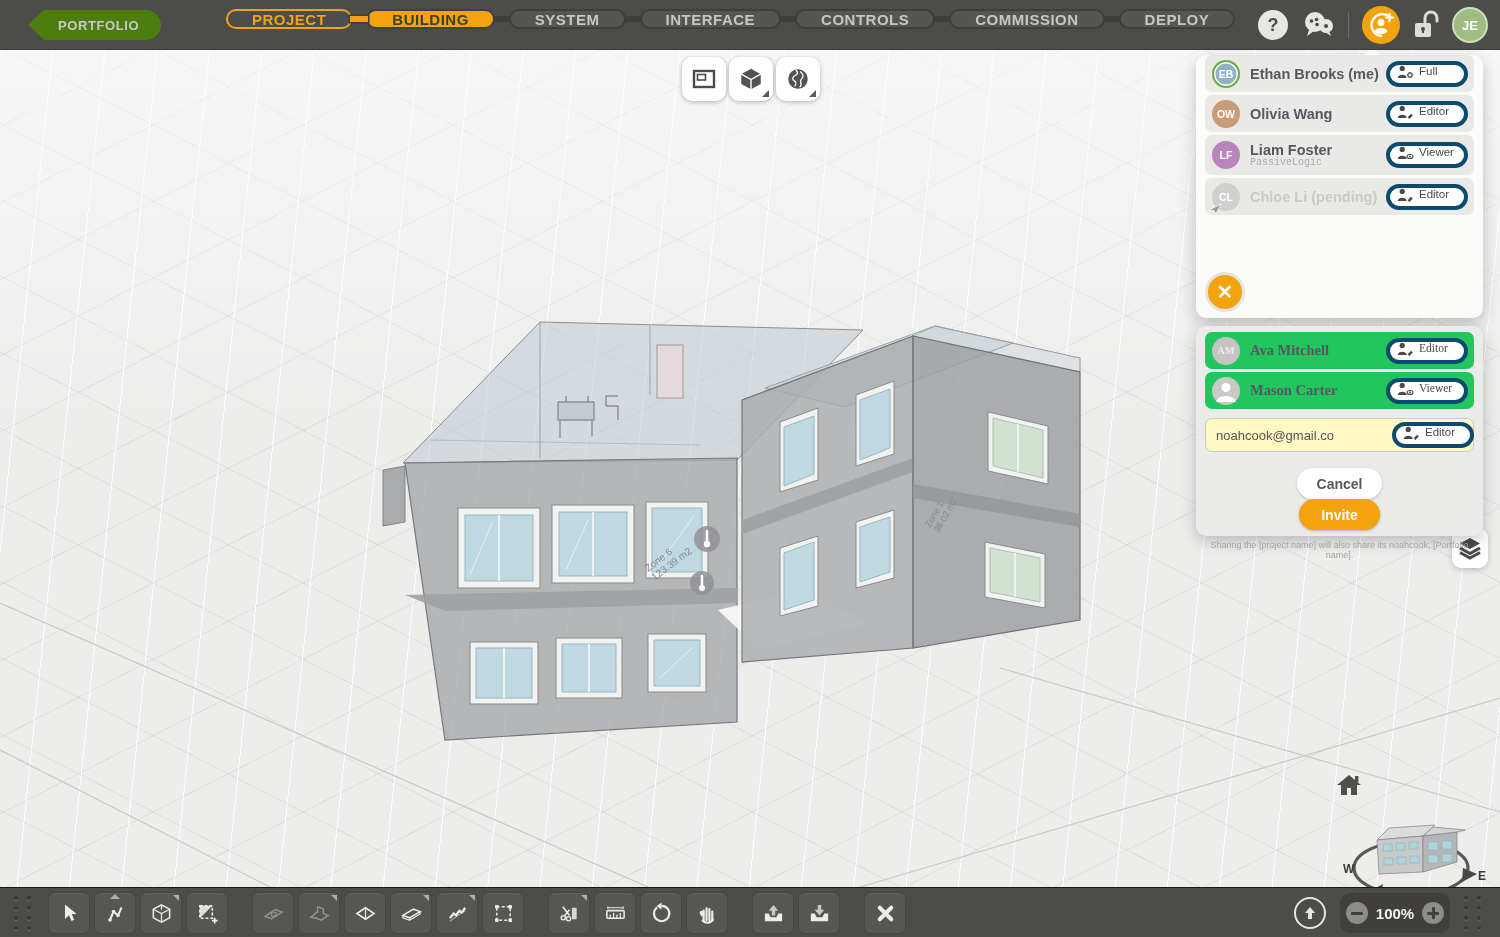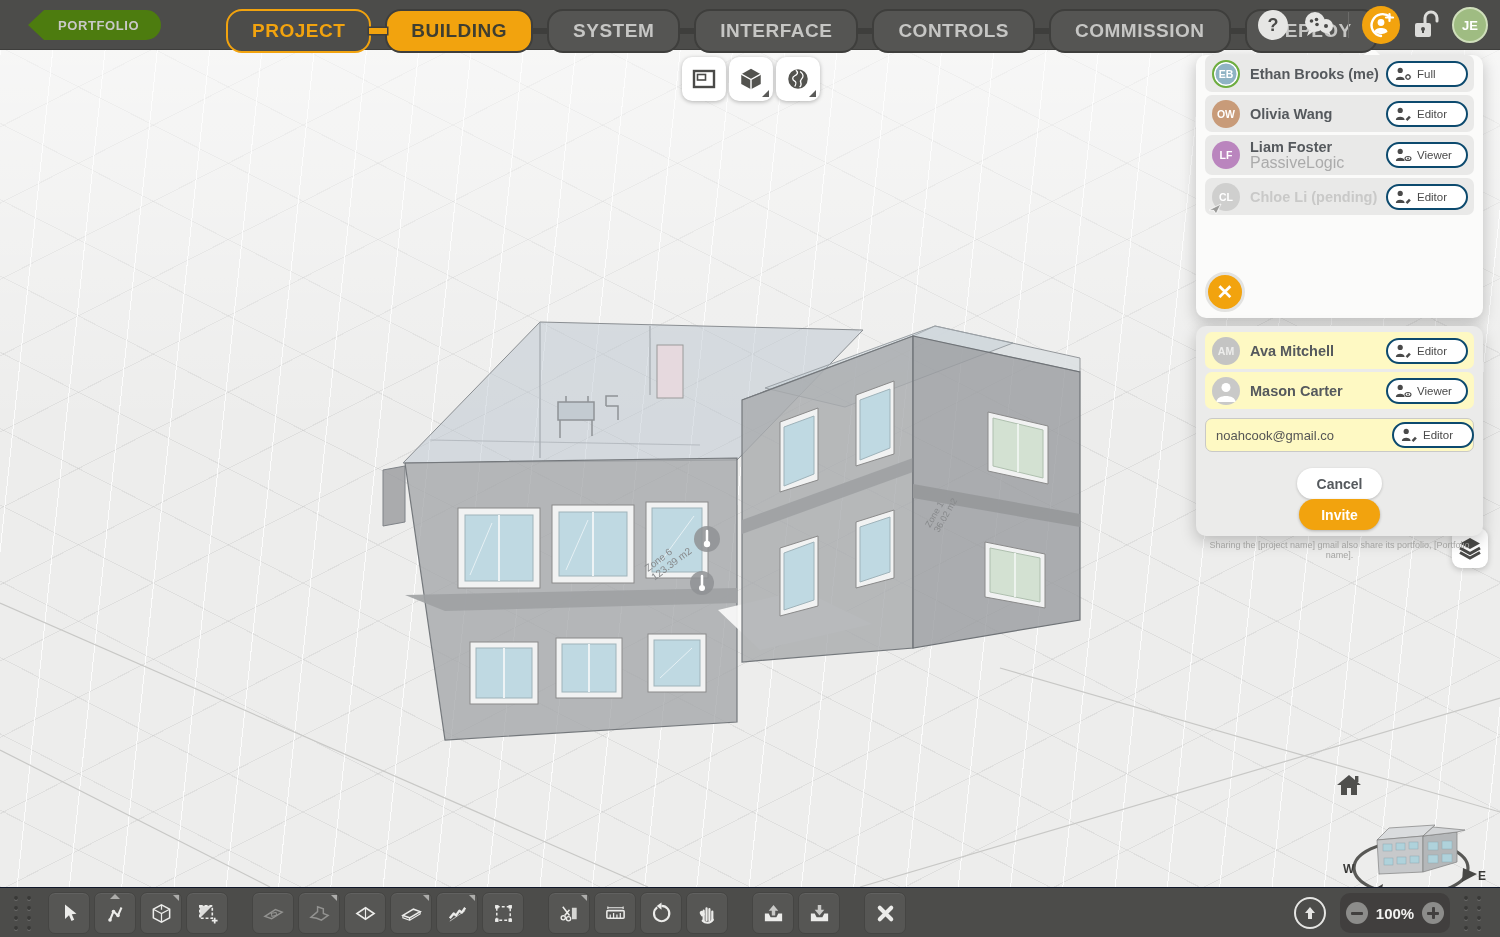--- a/index.html
+++ b/index.html
@@ -15,22 +15,22 @@
       repeating-linear-gradient(153deg, rgba(175,175,175,.22) 0 1px, transparent 1px 68px);
   }
   #scene { position:absolute; left:0; top:0; }
 
   
   #navbar { position:absolute; left:0; top:0; width:1500px; height:50px; background:#4C4C4A; border-bottom:1px solid #3E3E3C; z-index:40; }
   .back-pill { position:absolute; left:28px; top:10px; height:30px; padding:0 22px 0 30px; display:flex; align-items:center;
     background:#4d7c0f; color:#C9C9C7; font-weight:bold; font-size:13px; letter-spacing:.6px;
     clip-path:polygon(16px 0, 100% 0, 100% 100%, 16px 100%, 0 50%); border-radius:0 15px 15px 0; cursor:pointer; }
   #steps { position:absolute; left:226px; top:9px; display:flex; align-items:center; }
-  .step { height:44px; padding:0 24px; display:flex; align-items:center; border-radius:16px; background:#555553;
-    border:2px solid #3E3E3C; color:#C6C6C4; font-weight:bold; font-size:19px; letter-spacing:.5px; cursor:pointer; white-space:nowrap;justify-content:flex-end; }
+  .step { height:20px; padding:0 24px; display:flex; align-items:center; border-radius:16px; background:#555553;
+    border:2px solid #3E3E3C; color:#C6C6C4; font-weight:bold; font-size:15px; letter-spacing:.5px; cursor:pointer; white-space:nowrap;justify-content:flex-end; }
   .step.outline { background:#4C4C4A; border-color:#F2A30E; color:#F2A30E; }
   .step.fill { background:#F2A30E; border-color:#3E3E3C; color:#3F3E31; }
   .conn { width:18px; height:6px; background:#3E3E3C; margin:0 -2px; z-index:0; }
   .conn.orange { background:#F2A30E; box-shadow:0 0 0 1.5px #3E3E3C; }
   #nav-right { position:absolute; right:12px; top:0; height:50px; display:flex; align-items:center; gap:13px; }
   .nav-circle { width:30px; height:30px; border-radius:50%; background:#E6E6E4; color:#4A4A48; font-weight:bold; font-size:18px;
     display:flex; align-items:center; justify-content:center; cursor:pointer; }
   .nav-divider { width:1px; height:26px; background:#6B6B69; }
   #share-btn { width:38px; height:38px; border-radius:50%; background:#F2A30E; display:flex; align-items:center; justify-content:center; cursor:pointer; position:relative; }
   #user-avatar { width:36px; height:36px; border-radius:50%; background:#9FBC82; border:2px solid #CFDEBB;
@@ -47,32 +47,32 @@
     box-shadow:0 5px 16px rgba(0,0,0,.22); z-index:30; }
   #panel1::before { content:""; position:absolute; left:168px; top:-8px; width:0; height:0;
     border-left:8px solid transparent; border-right:8px solid transparent; border-bottom:8px solid #FBFBFA; }
   .panel-title { padding:15px 16px 10px 16px; font-size:15px; font-weight:bold; color:#4F5459; }
   .srow { height:37px; margin:0 9px 3px 9px; background:#E9E9E8; border-radius:7px; display:flex; align-items:center; padding:0 6px 0 7px; }
   .srow.tall { height:40px; }
   .avatar { width:28px; height:28px; min-width:28px; border-radius:50%; color:#FFF; font-weight:bold; font-size:10.5px;
     display:flex; align-items:center; justify-content:center; position:relative; }
   .avatar.ringed { box-shadow:inset 0 0 0 1.5px #FFF; border:2px solid #6FAE3E; }
   .mname { flex:1; margin-left:10px; font-size:14.5px; font-weight:bold; color:#55595D; white-space:nowrap; overflow:hidden; }
-  .mname .org { display:block; font-size:16px; font-weight:normal; color:#ABABAB; margin-top:-1px; }
+  .mname .org { display:block; font-size:10px; font-weight:normal; color:#ABABAB; margin-top:-1px;font-family:Liberation Mono, monospace; }
   .srow.pending .mname { color:#C9C9C8; }
-  .role-pill { height:26px; min-width:82px; border-radius:13px; background:#FFF; border:2px solid #0c4a6e;
-    display:flex; align-items:center; gap:5px; padding:0 9px 0 7px; font-size:11.5px; color:#4A4A4A; cursor:pointer; font-family:inherit; }
+  .role-pill { height:26px; min-width:82px; border-radius:13px; background:#FFF; border:4px solid #0c4a6e;
+    display:flex; gap:5px; padding:0 9px 0 7px; font-size:11.5px; color:#4A4A4A; cursor:pointer; font-family:inherit; }
   .plane { position:absolute; left:-4px; bottom:-4px; }
   #close-x { position:absolute; left:1205px; top:272px; width:40px; height:40px; border-radius:50%; background:#F2A30E;
     border:3px solid #E3E3E1; color:#FFF; font-size:20px; font-weight:bold; display:flex; align-items:center; justify-content:center;
     cursor:pointer; z-index:35; }
 
   #panel2 { position:absolute; left:1196px; top:326px; width:287px; height:210px; background:#EBEBEA; border-radius:10px;
     box-shadow:0 5px 16px rgba(0,0,0,.22); z-index:30; padding-top:6px; }
-  #panel2 .srow { background:#fef9c3; }
+  #panel2 .srow { background:#22c55e;font-family:Liberation Serif, serif; }
   .invite-row { height:34px; margin:9px 9px 0 9px; background:#fef9c3; border:1px solid #C9C9C7; border-radius:7px;
     display:flex; align-items:center; padding:0 5px 0 10px; }
   .invite-input { flex:1; border:none; outline:none; font-size:13px; color:#555; font-family:inherit; background:transparent; }
   .btn-row { display:flex; justify-content:space-between; align-items:center; margin:16px 14px 0 14px;flex-direction:column; }
   .btn { height:31px; border:none; border-radius:16px; font-weight:bold; font-size:14px; cursor:pointer; font-family:inherit; }
   .btn.cancel { background:#FFF; color:#55595D; padding:0 20px; box-shadow:0 1px 3px rgba(0,0,0,.2); }
   .btn.invite { background:#F2A30E; color:#FFF; padding:0 22px; box-shadow:0 1px 3px rgba(0,0,0,.25); }
   .footnote { margin-top:10px; text-align:center; font-size:9px; color:#A3A3A1; padding:0 10px; }
 
   
@@ -448,21 +448,21 @@
         <path d="M10.6,12.2 l3.4,-3.4 l1.8,1.8 l-3.4,3.4 z" fill="#4A4A4A"></path>
       </svg>
       <span>Editor</span>
     </button>
   </div>
 
   <div class="btn-row">
     <button class="btn cancel">Cancel</button>
     <button class="btn invite">Invite</button>
   </div>
-  <div class="footnote">Sharing the [project name] gmail also share its portfolio, [Portfolio name].</div>
+  <div class="footnote">Sharing the [project name] will also share its noahcook, [Portfolio name].</div>
 </div>
 
 <div id="layers-tab">
   <svg width="24" height="24" viewBox="0 0 24 24">
     <polygon points="12,2 22,7.5 12,13 2,7.5" fill="#4A4A48"></polygon>
     <path d="M2,12 L12,17.5 L22,12" fill="none" stroke="#4A4A48" stroke-width="3"></path>
     <path d="M2,16.5 L12,22 L22,16.5" fill="none" stroke="#4A4A48" stroke-width="3"></path>
   </svg>
 </div>
 

